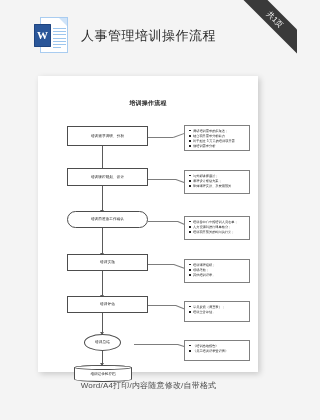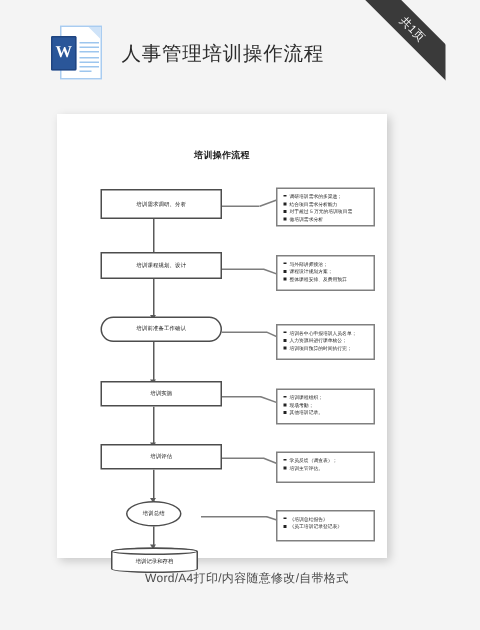--- a/index.html
+++ b/index.html
@@ -165,21 +165,20 @@
     z-index:4;
   }
 
   
   #footer{
     position:absolute;left:0;top:380px;width:297px;
     text-align:center;
     font-size:8px;
     color:#4a4a4a;
     letter-spacing:.2px;
-    padding-left:16px;
   }
 </style>
 </head>
 <body>
 
 <div id="ribbon-wrap">
   <div id="ribbon">共1页</div>
 </div>
 
 <div id="header">

